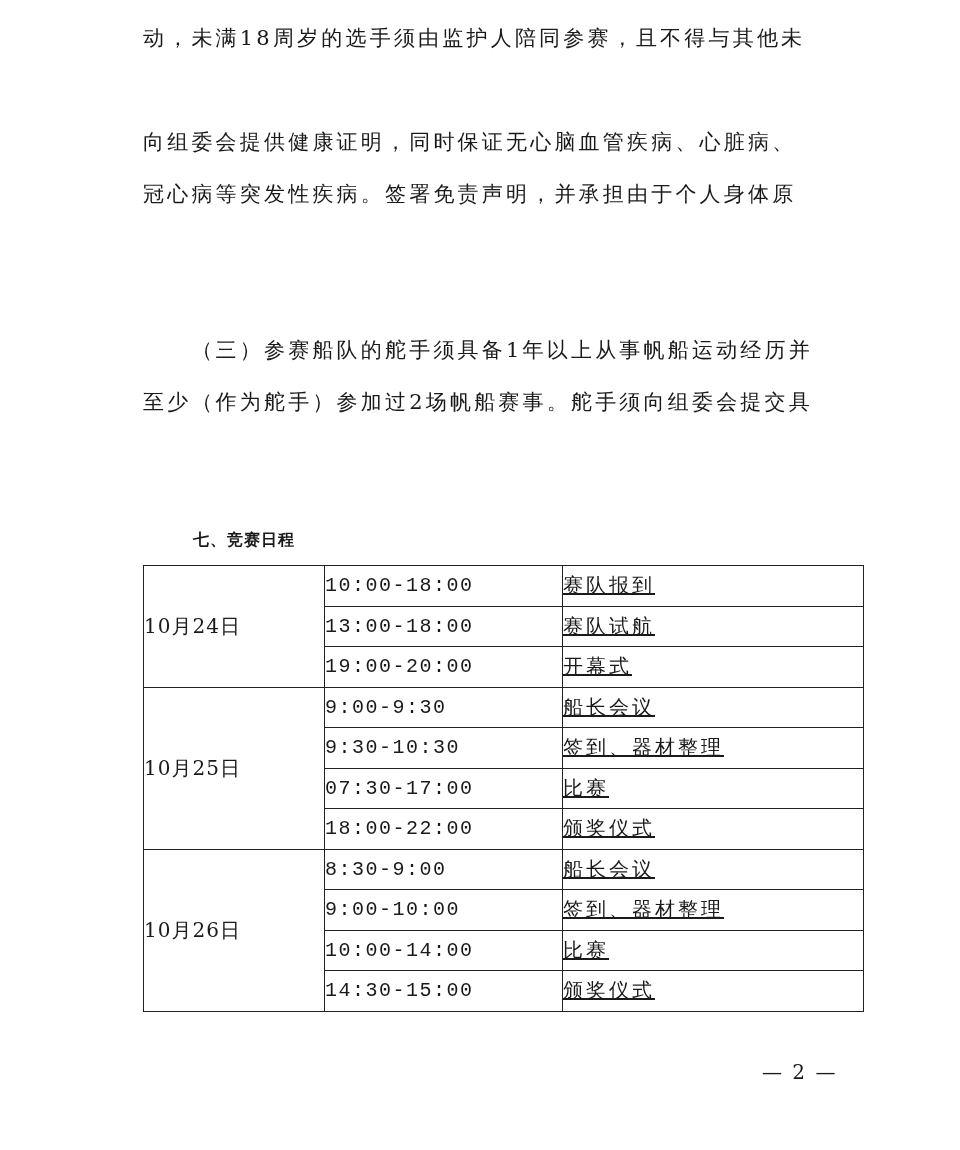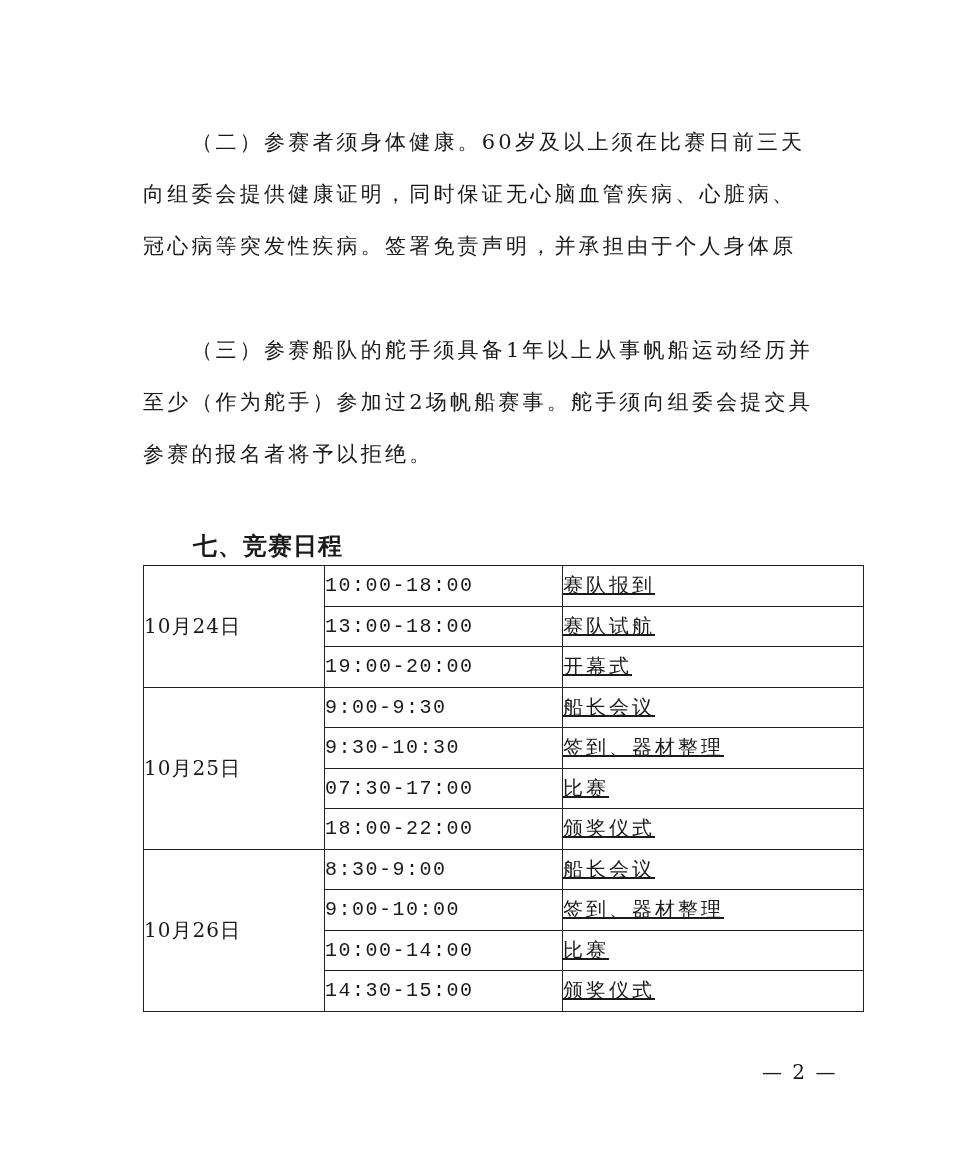--- a/index.html
+++ b/index.html
@@ -10,53 +10,52 @@
   }
   .para {
     position: absolute; left: 143px; width: 720px;
     font-size: 21px; letter-spacing: 3.2px; line-height: 52px;
     margin: 0; white-space: nowrap;
   }
   .line { display: block; height: 52px; }
   .heading {
     position: absolute; left: 193px; top: 530px;
     font-family: "DejaVu Sans", "Liberation Sans", sans-serif;
-    font-size: 24px; letter-spacing: 1px; margin: 0;
+    font-size: 16px; letter-spacing: 1px; margin: 0;
   }
   table.schedule {
     position: absolute; left: 143px; top: 565px; width: 721px;
     border-collapse: collapse; font-size: 20px;
   }
   table.schedule td {
     border: 1.5px solid #222; height: 39.5px; padding: 0; 
     vertical-align: middle;
   }
   td.date { width: 180px; letter-spacing: 1px; }
   td.time { width: 237px; letter-spacing: 1.5px; font-family: "Liberation Mono", "DejaVu Sans Mono", monospace; }
   td.event { letter-spacing: 3px; text-decoration: underline; }
   .page-num {
     position: absolute; left: 762px; top: 1060px; font-size: 20px; letter-spacing: 2px;
   }
 </style>
 </head>
 <body>
 
 <div class="para" style="top:12px">
+  <span class="line">动，未满18周岁的选手须由监护人陪同参赛，且不得与其他未</span>
 </div>
 
 <div class="para" style="top:116px">
-  <span class="line">　　（二）参赛者须身体健康。60岁及以上须在比赛日前三天</span>
   <span class="line">向组委会提供健康证明，同时保证无心脑血管疾病、心脏病、</span>
   <span class="line">冠心病等突发性疾病。签署免责声明，并承担由于个人身体原</span>
 </div>
 
 <div class="para" style="top:324px">
   <span class="line">　　（三）参赛船队的舵手须具备1年以上从事帆船运动经历并</span>
   <span class="line">至少（作为舵手）参加过2场帆船赛事。舵手须向组委会提交具</span>
-  <span class="line">参赛的报名者将予以拒绝。</span>
 </div>
 
 <h2 class="heading">七、竞赛日程</h2>
 
 <table class="schedule">
   <tbody>
     <tr>
       <td class="date" rowspan="3">10月24日</td>
       <td class="time">10:00-18:00</td>
       <td class="event">赛队报到</td>

